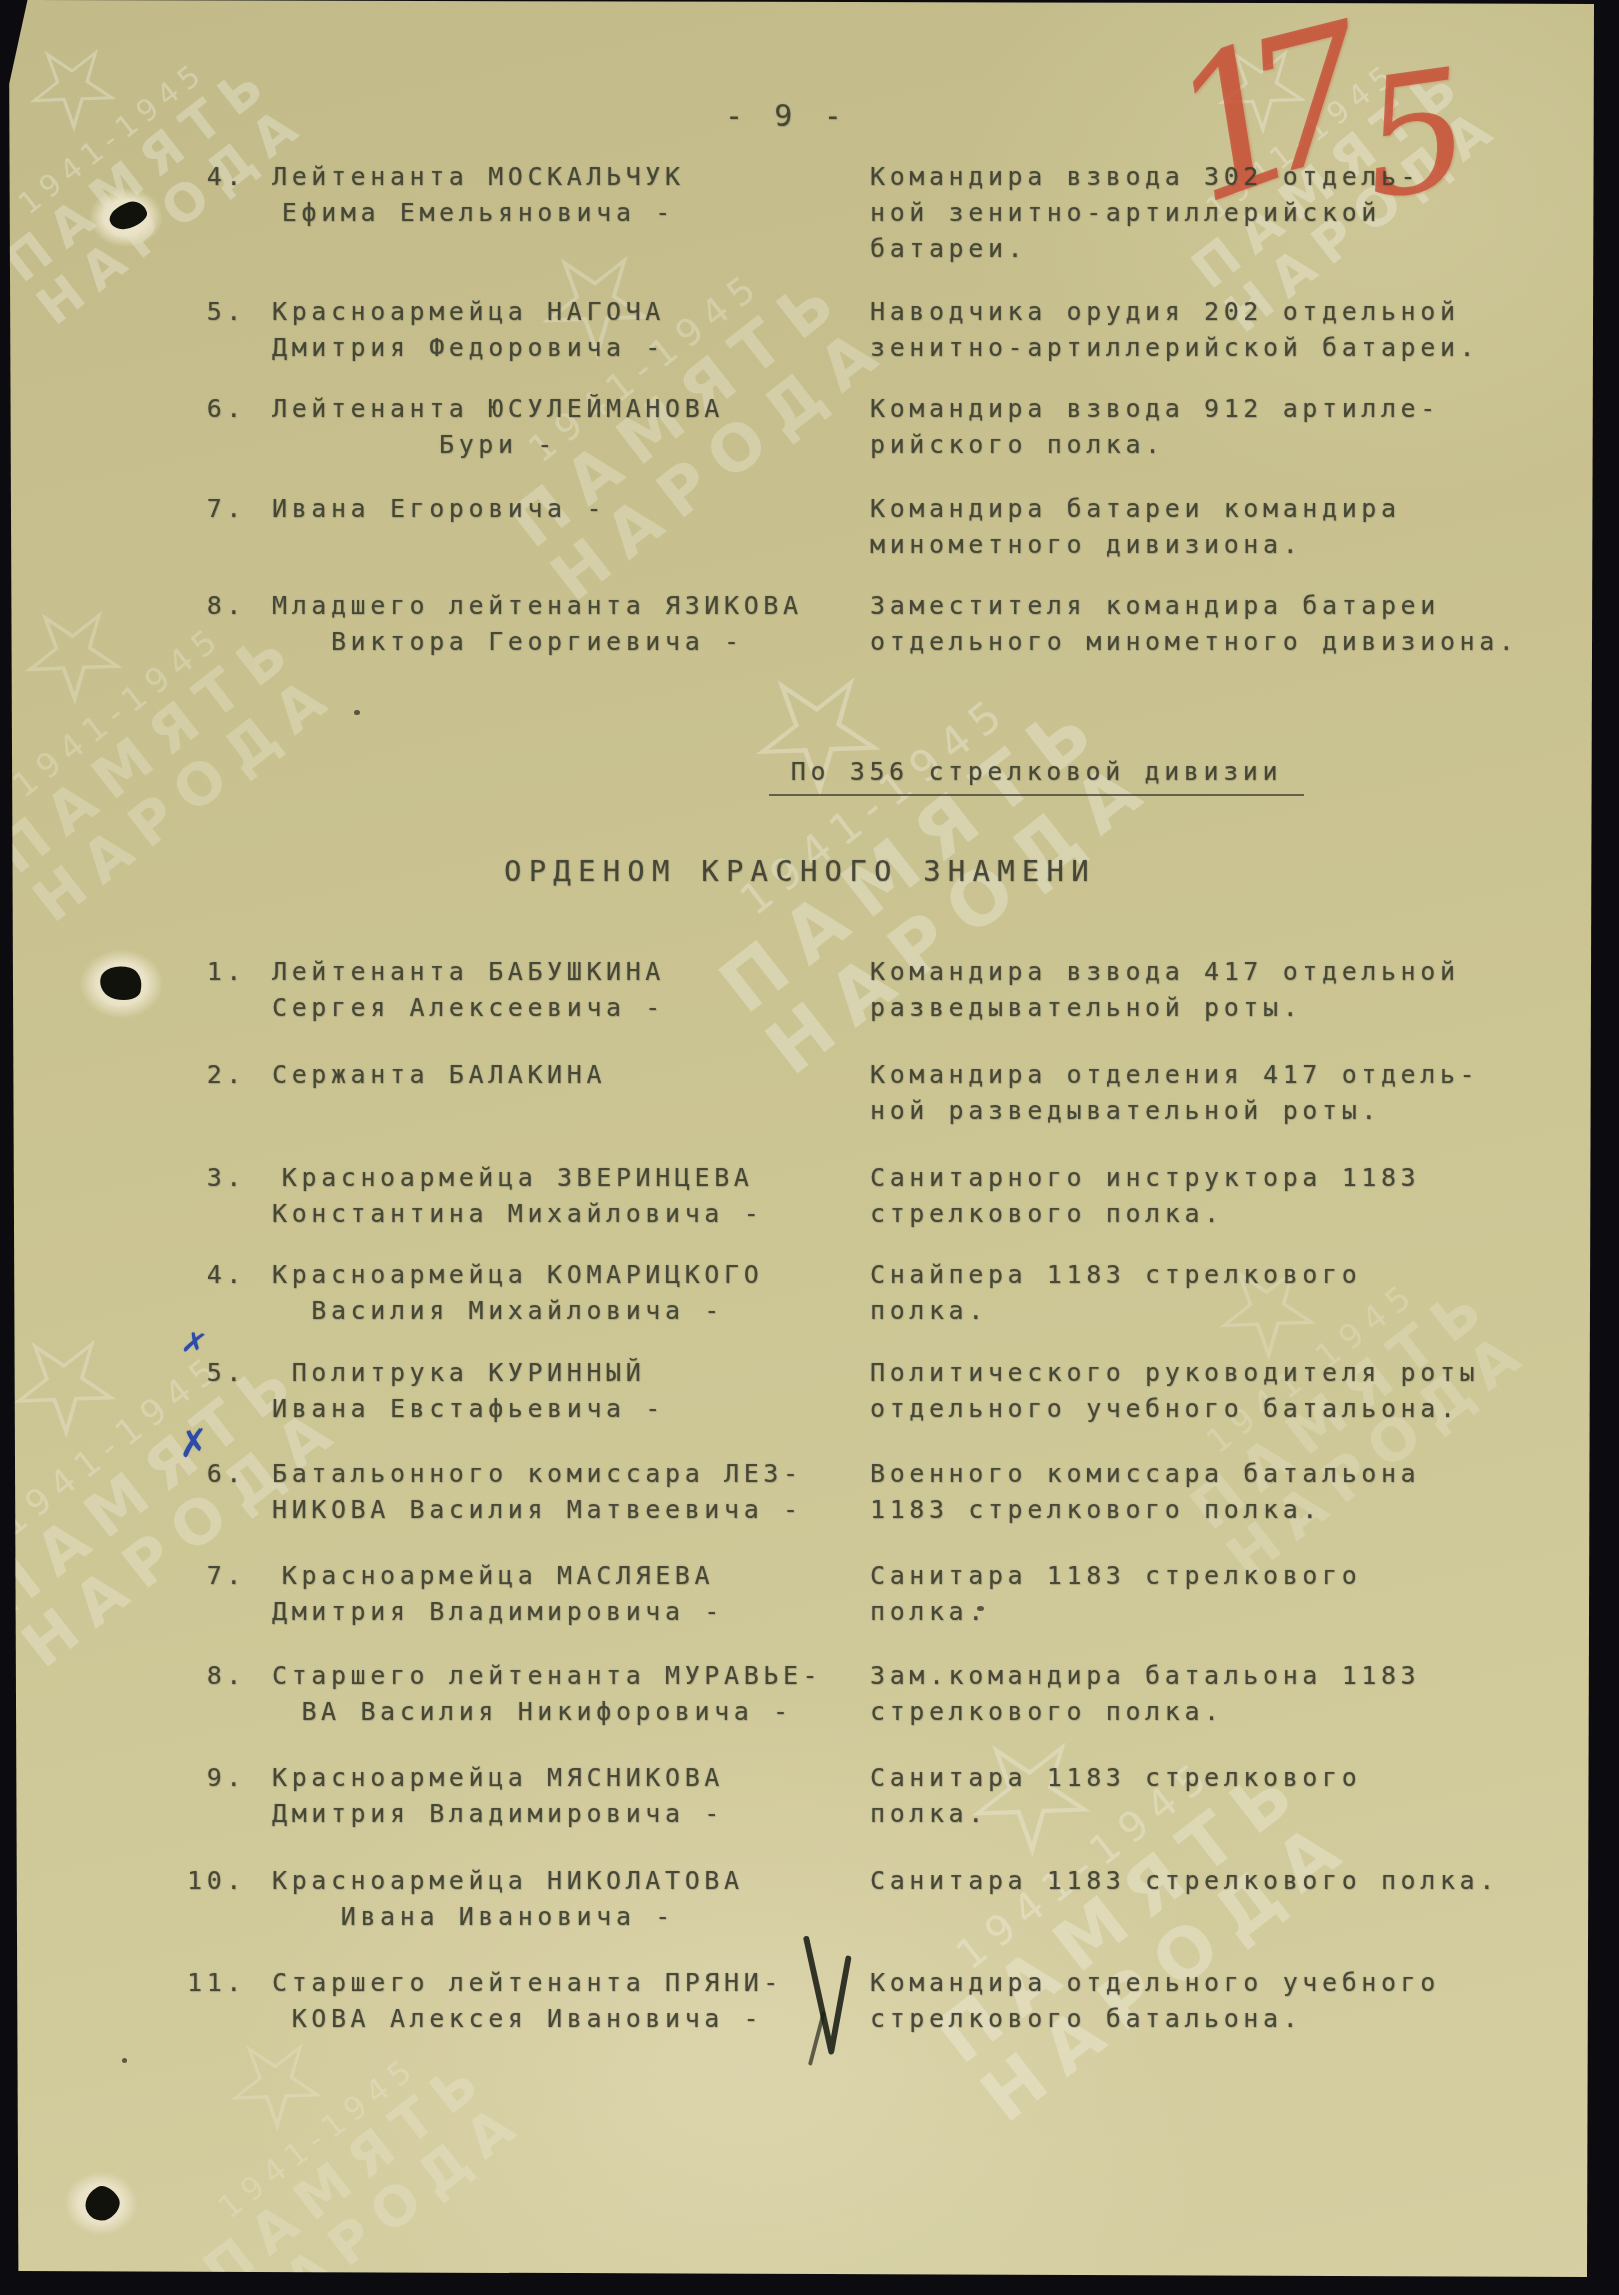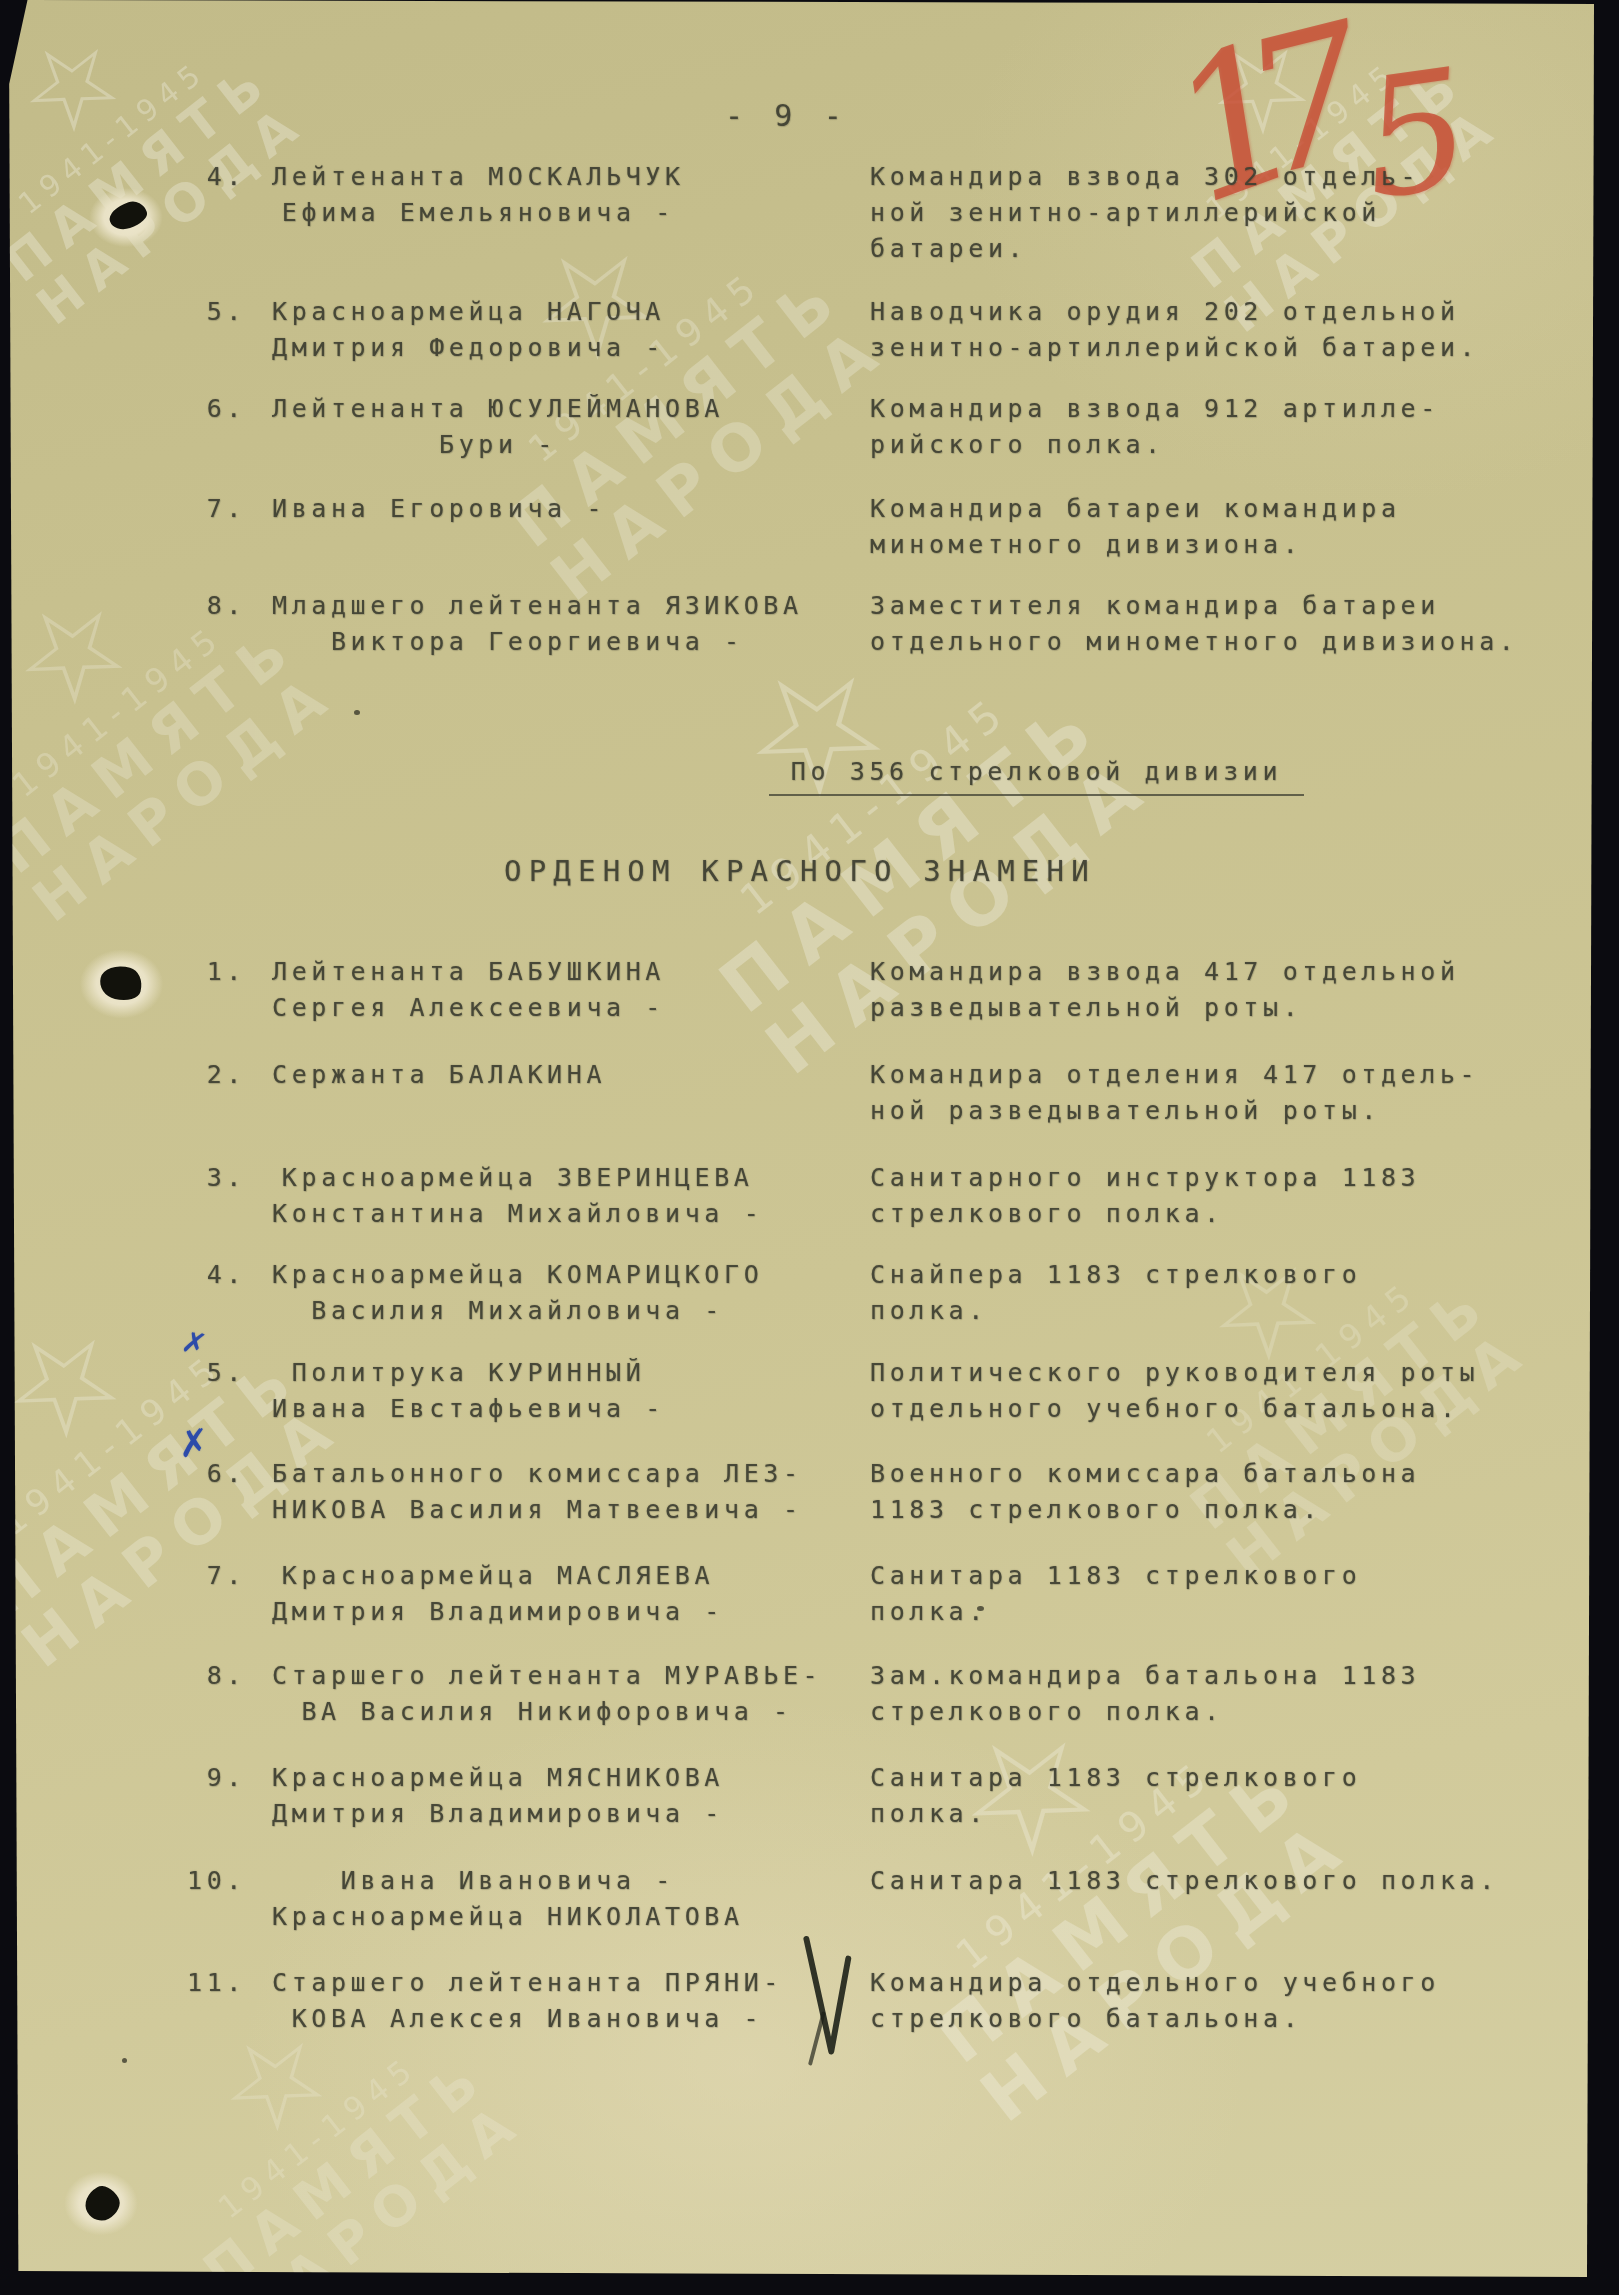--- a/index.html
+++ b/index.html
@@ -294,22 +294,22 @@
           <span class="line">Дмитрия Владимировича -</span>
         </div>
         <div class="role">
           <span class="line">Санитара 1183 стрелкового</span>
           <span class="line">полка.</span>
         </div>
       </div>
       <div class="row tw" style="top: 1863px;">
         <span class="num">10.</span>
         <div class="name">
+          <span class="line">Красноармейца НИКОЛАТОВА</span>
           <span class="line">Ивана Ивановича -</span>
-          <span class="line">Красноармейца НИКОЛАТОВА</span>
         </div>
         <div class="role">
           <span class="line">Санитара 1183 стрелкового полка.</span>
         </div>
       </div>
       <div class="row tw" style="top: 1965px;">
         <span class="num">11.</span>
         <div class="name">
           <span class="line">Старшего лейтенанта ПРЯНИ-</span>
           <span class="line">КОВА Алексея Ивановича -</span>

